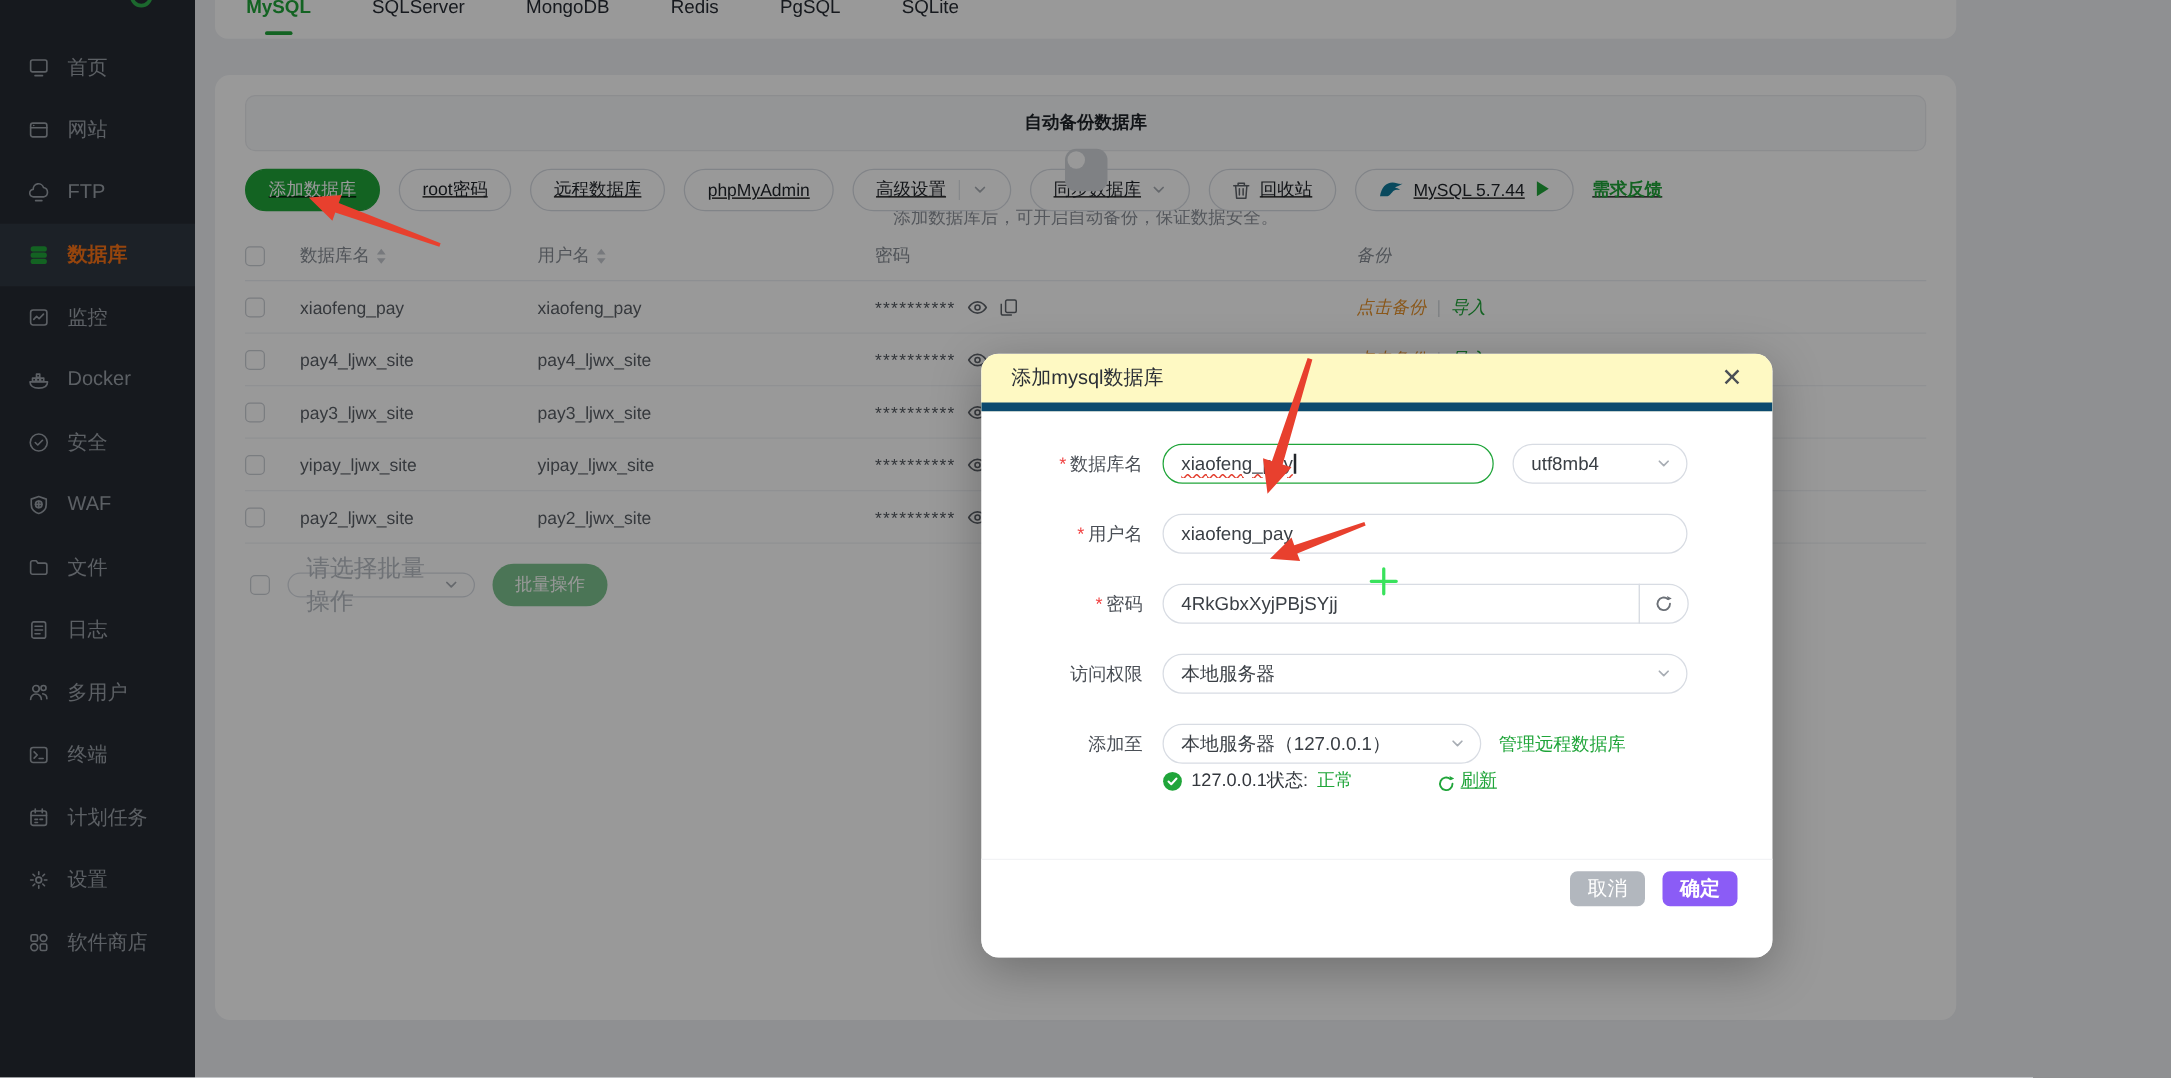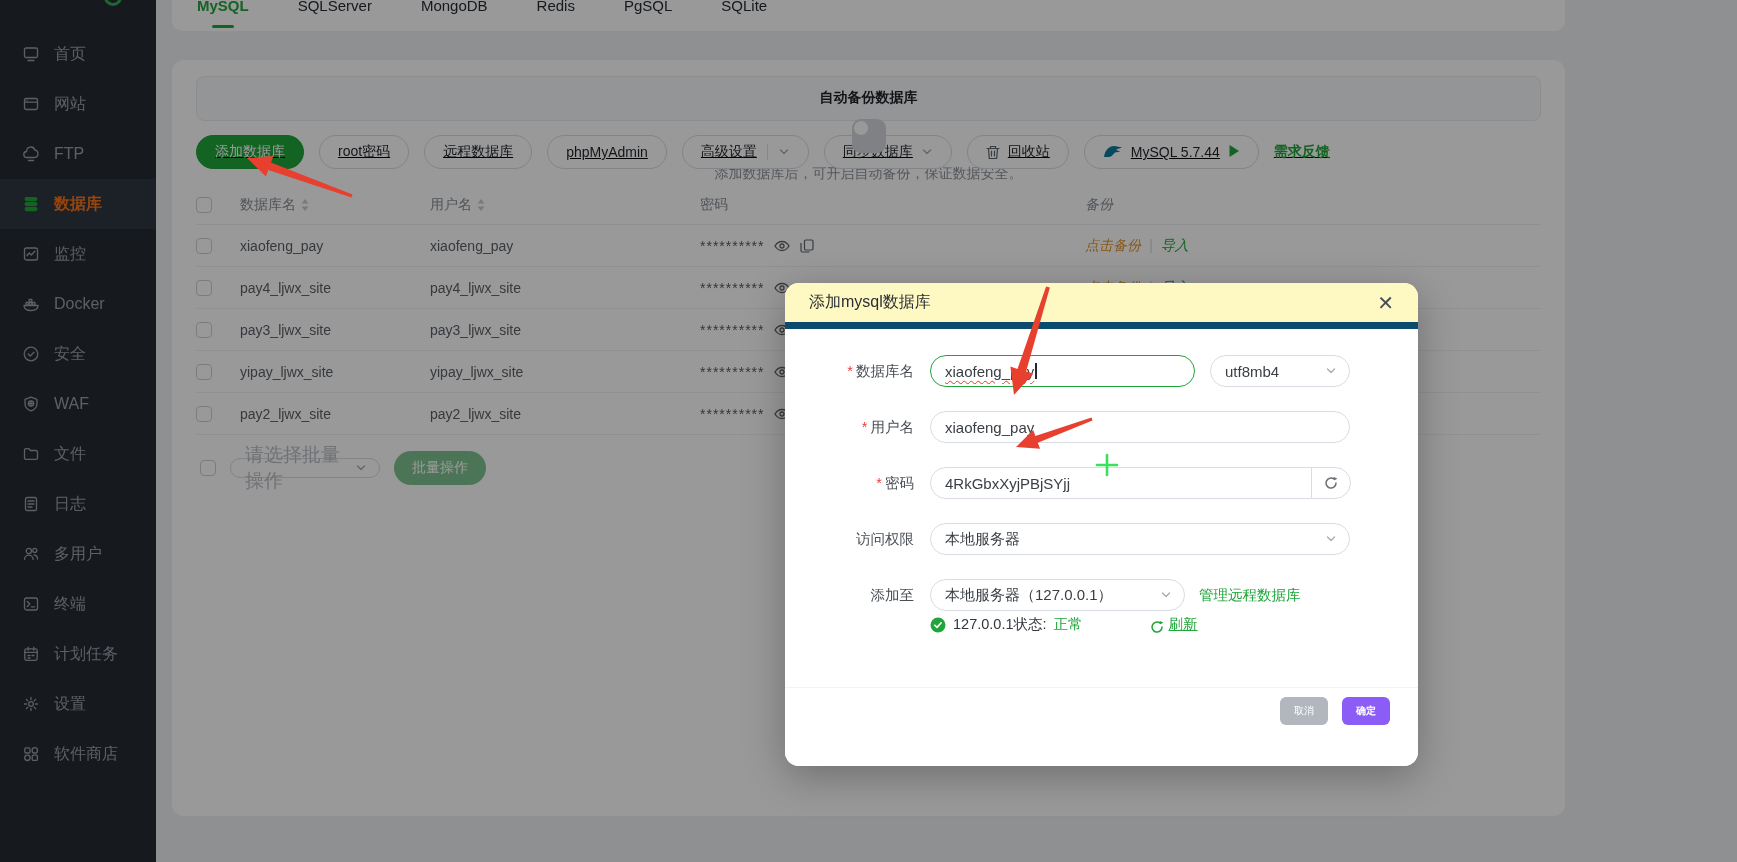--- a/index.html
+++ b/index.html
@@ -79,21 +79,21 @@
   .caret{display:inline-block;width:1.5px;height:16px;background:#23262b;margin-left:1px;vertical-align:-3px;}
   .pwd-group{display:flex;align-items:center;}
   .pwd-input{width:382px;border-radius:16px 0 0 16px;}
   .pwd-refresh{width:40px;height:32px;border:1px solid #d8dce3;border-radius:0 16px 16px 0;margin-left:-1px;
     display:flex;align-items:center;justify-content:center;color:#6b7077;cursor:pointer;background:#fff;}
   .statusrow{display:flex;align-items:center;margin-left:130px;margin-top:-10px;font-size:14.5px;color:#33373d;gap:7px;}
   .status-ok{color:#20a53a;}
   .refresh-link{display:flex;align-items:flex-end;gap:5px;color:#20a53a;margin-left:60px;cursor:pointer;text-decoration:underline;}
   .m-foot{position:absolute;left:0;right:0;bottom:0;height:79px;border-top:1px solid #f2f3f5;background:#fff;
     display:flex;justify-content:flex-end;gap:14px;padding:9px 28px 0;}
-  .fbtn{height:28px;border:none;border-radius:6px;font-size:10px;padding:0 14px;cursor:pointer;align-self:flex-start;}
+  .fbtn{height:28px;border:none;border-radius:6px;font-size:16px;padding:0 14px;cursor:pointer;align-self:flex-start;}
   .fbtn.cancel{background:#b2b7be;color:#fff;}
   .fbtn.ok{background:#8b5cf6;color:#fff;font-weight:600;}
 
   .annotations{position:absolute;inset:0;z-index:60;pointer-events:none;}
 </style>
 </head>
 <body>
 
 <div>
 

